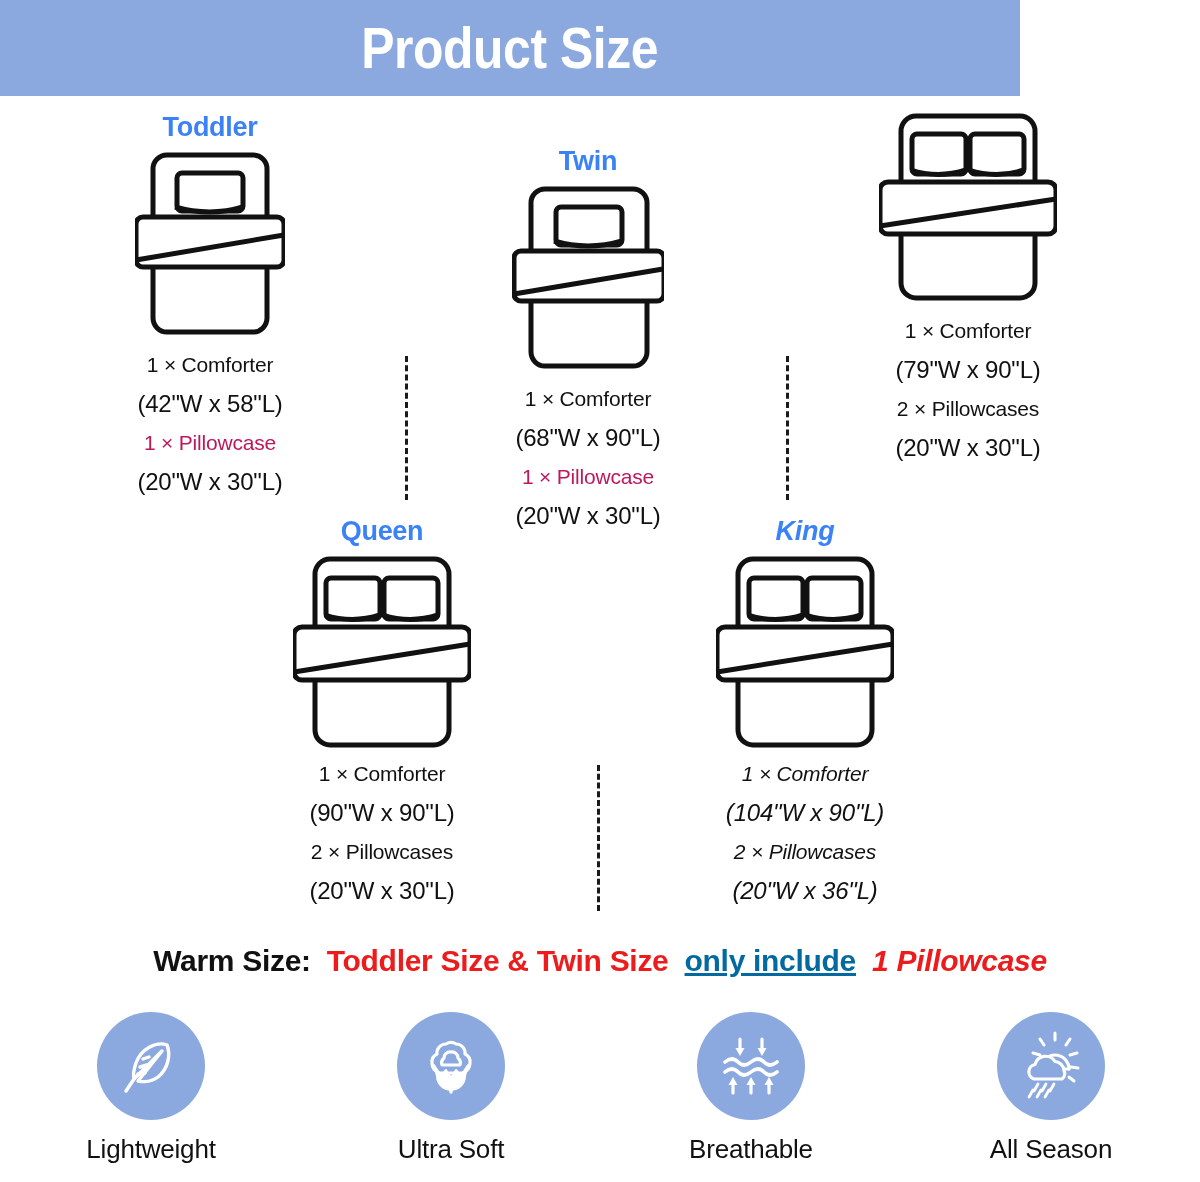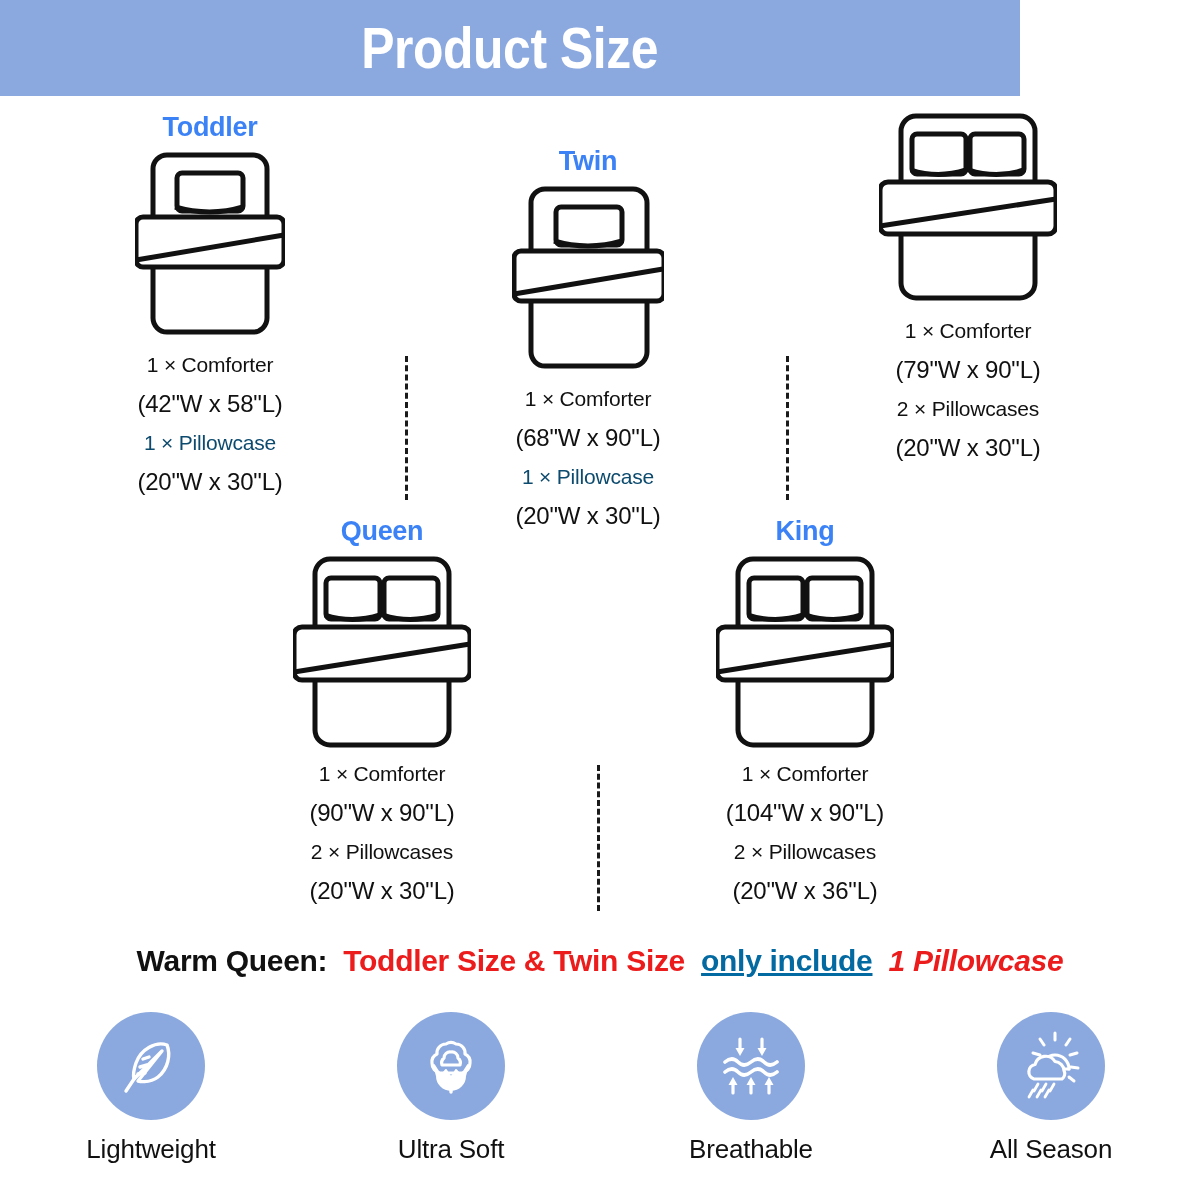--- a/index.html
+++ b/index.html
@@ -63,21 +63,21 @@
     font-size: 21px;
     line-height: 39px;
     color: #111111;
     white-space: nowrap;
     letter-spacing: -0.2px;
   }
   .spec-line.dim {
     font-size: 24px;
   }
   .spec-line.accent {
-    color: #0c4a6e;
+    color: #be185d;
   }
 
   
   .divider {
     position: absolute;
     border-left: 3px dashed #1a1a1a;
     width: 0;
   }
 
   
@@ -217,21 +217,21 @@
     </svg>
   </div>
   <div class="spec-lines" style="margin-top:9px;">
     <div class="spec-line">1  ×  Comforter</div>
     <div class="spec-line dim">(90"W x 90"L)</div>
     <div class="spec-line">2  ×  Pillowcases</div>
     <div class="spec-line dim">(20"W x 30"L)</div>
   </div>
 </div>
 
-<div class="size-card" style="left:655px; top:516px;">
+<div class="size-card" style="left:655px; top:516px;font-style:italic;">
   <div class="size-name">King</div>
   <div class="bed-art">
     <svg width="178" height="195" viewBox="0 0 178 195">
       <g fill="#ffffff" stroke="#111111" stroke-width="5" stroke-linejoin="round">
         <rect x="22" y="4" width="134" height="186" rx="15"></rect>
         <rect x="33" y="23" width="54" height="41" rx="5"></rect>
         <path d="M32 60 q27 9 55 0"></path>
         <rect x="91" y="23" width="54" height="41" rx="5"></rect>
         <path d="M90 60 q27 9 55 0"></path>
         <path d="M9 72 h160 a8 8 0 0 1 8 8 v37 a8 8 0 0 1 -8 8 h-160 a8 8 0 0 1 -8 -8 v-37 a8 8 0 0 1 8 -8 z"></path>
@@ -243,21 +243,21 @@
     <div class="spec-line">1  ×  Comforter</div>
     <div class="spec-line dim">(104"W x 90"L)</div>
     <div class="spec-line">2  ×  Pillowcases</div>
     <div class="spec-line dim">(20"W x 36"L)</div>
   </div>
 </div>
 
 <div class="divider" style="left:597px; top:765px; height:146px;"></div>
 
 <div class="warm-tips">
-  <span class="tip-label" style="margin-right: 8px;">Warm Queen:</span>
+  <span class="tip-label" style="margin-right: 8px;">Warm Size:</span>
   <span class="tip-red" style="margin-right: 8px;">Toddler Size &amp; Twin Size</span>
   <span class="tip-mid" style="margin-right: 8px;">only include</span>
   <span class="tip-red-italic">1 Pillowcase</span>
 </div>
 
 <div class="feature-row">
 
   <div class="feature">
     <div class="feature-circle">
       <svg width="70" height="70" viewBox="0 0 70 70">

